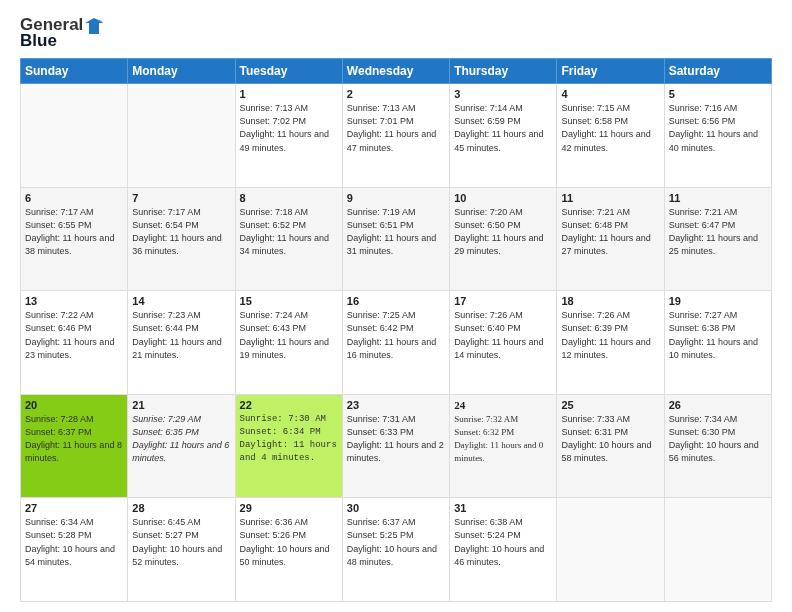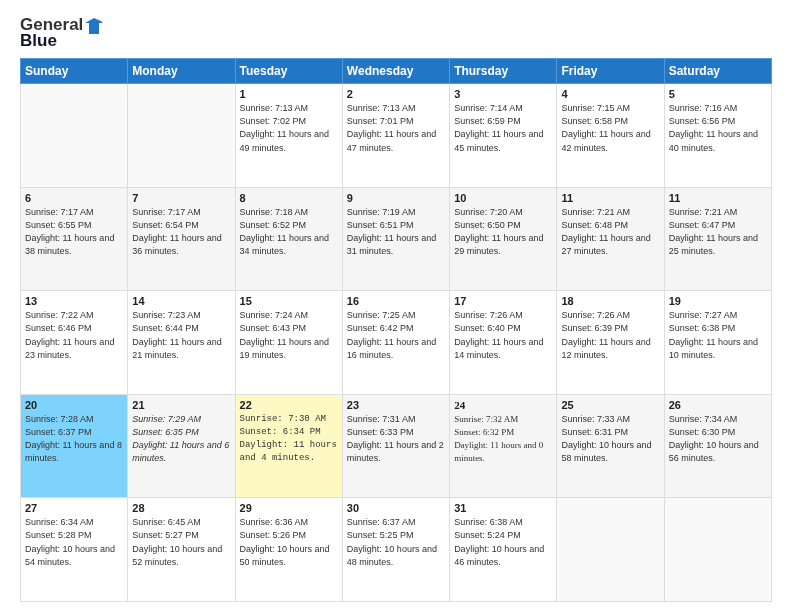--- a/index.html
+++ b/index.html
@@ -241,33 +241,33 @@
 Daylight: 11 hours and 12 minutes.</div>
           </td>
           <td>
             <span class="day-num">19</span>
             <div class="day-info" style="white-space: pre-line;">Sunrise: 7:27 AM
 Sunset: 6:38 PM
 Daylight: 11 hours and 10 minutes.</div>
           </td>
         </tr>
         <tr style="background: rgb(245, 245, 245);">
-          <td style="background: #7dd3fc;">
+          <td style="background: #84cc16;">
             <span class="day-num">20</span>
             <div class="day-info" style="white-space: pre-line;">Sunrise: 7:28 AM
 Sunset: 6:37 PM
 Daylight: 11 hours and 8 minutes.</div>
           </td>
           <td style="background: rgb(245, 245, 245);">
             <span class="day-num">21</span>
             <div class="day-info" style="white-space: pre-line; font-style: italic;">Sunrise: 7:29 AM
 Sunset: 6:35 PM
 Daylight: 11 hours and 6 minutes.</div>
           </td>
-          <td style="background: #fef9c3;">
+          <td style="background: #bef264;">
             <span class="day-num">22</span>
             <div class="day-info" style="white-space: pre-line; font-family: Liberation Mono, monospace;">Sunrise: 7:30 AM
 Sunset: 6:34 PM
 Daylight: 11 hours and 4 minutes.</div>
           </td>
           <td style="background: rgb(245, 245, 245);">
             <span class="day-num">23</span>
             <div class="day-info" style="white-space: pre-line;">Sunrise: 7:31 AM
 Sunset: 6:33 PM
 Daylight: 11 hours and 2 minutes.</div>

